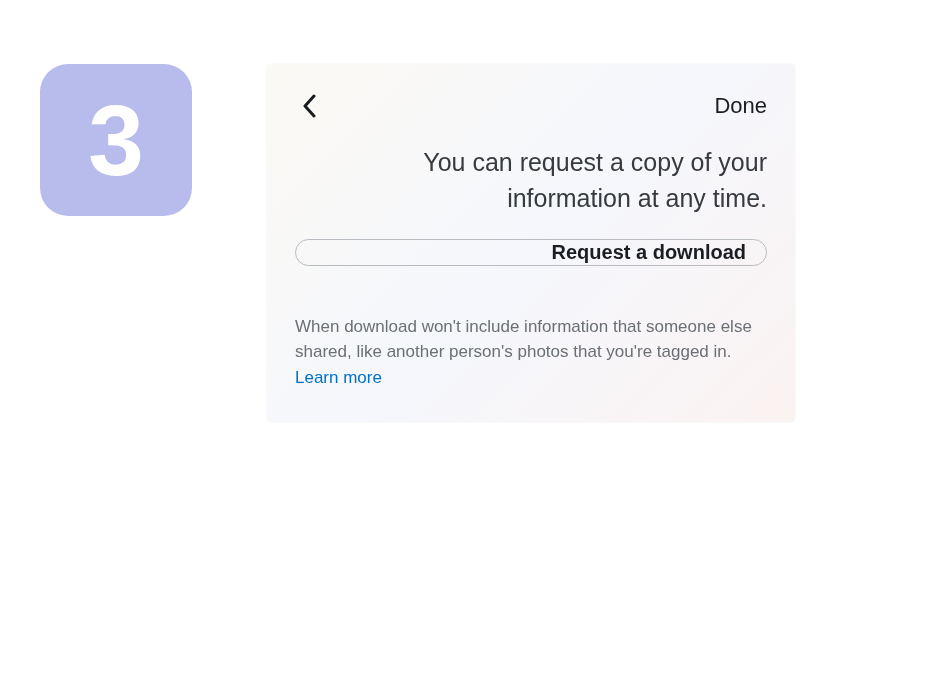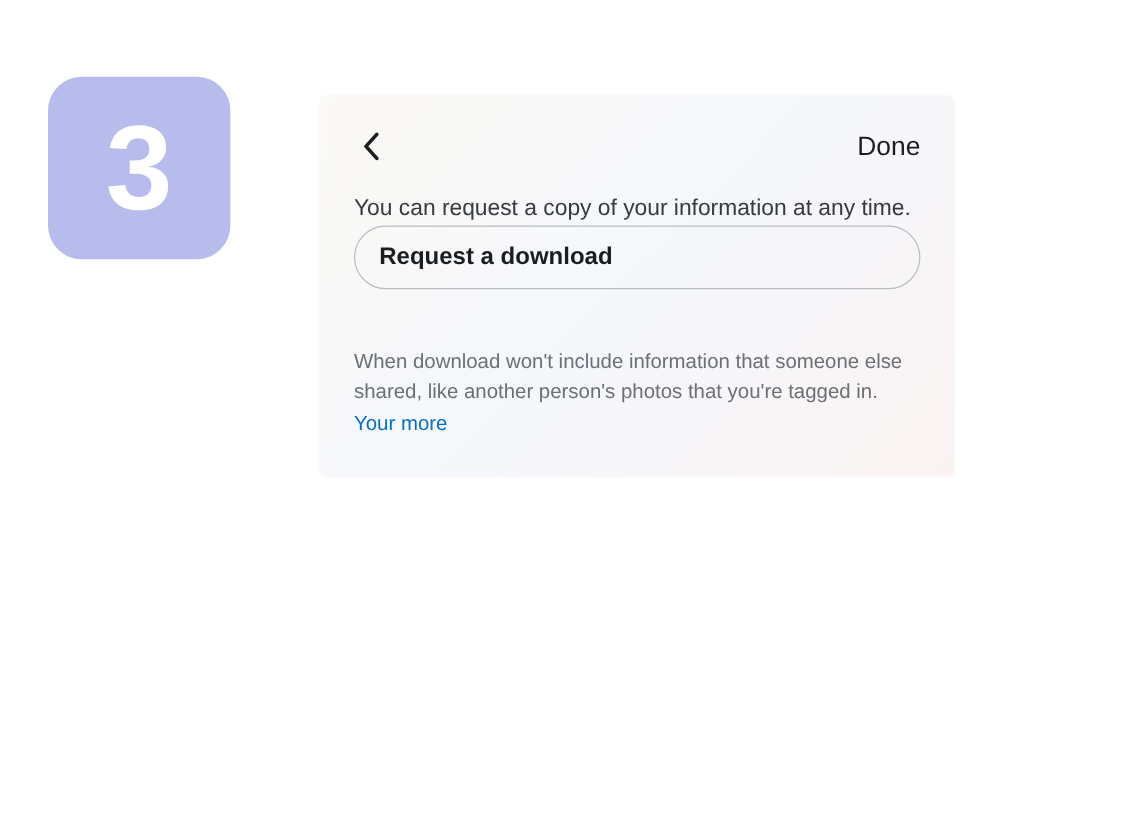--- a/index.html
+++ b/index.html
@@ -32,21 +32,21 @@
     .step-number {
       color: #ffffff;
       font-size: 100px;
       font-weight: 800;
       line-height: 1;
     }
     
     .panel {
       position: absolute;
       left: 267px;
-      top: 80px;
+      top: 64px;
       width: 528px;
       background: linear-gradient(135deg, #fbf9f4 0%, #f5f7fc 50%, #fbf3f2 100%);
       border-radius: 4px;
       padding: 28px 28px 32px 28px;
       box-shadow: 0 0 0 1px rgba(0,0,0,0.02);
     }
     
     .panel-header {
       display: flex;
       align-items: center;
@@ -77,43 +77,45 @@
     
     .page-title {
       font-size: 32px;
       font-weight: 700;
       color: #1b1e21;
       margin-bottom: 18px;
       letter-spacing: -0.5px;
     }
     
     .description {
-      font-size: 19px;
+      font-size: 25px;
       color: #373b3f;
       line-height: 1.45;
+      margin-bottom: 22px;
+      text-align: right;
     }
     
     .description-secondary {
       font-size: 19px;
       color: #373b3f;
       line-height: 1.45;
       margin-bottom: 30px;
     }
     
     .request-button {
       width: 100%;
-      padding: 14px 20px;
+      padding: 1px 20px;
       background: transparent;
       border: 1px solid #b8bcc0;
       border-radius: 999px;
       font-size: 20px;
       font-weight: 600;
       color: #1b1e21;
       cursor: pointer;
-      text-align: left;
+      text-align: right;
       margin-bottom: 48px;
       font-family: inherit;
     }
     
     .disclaimer {
       font-size: 17px;
       color: #6b7075;
       line-height: 1.5;
     }
     
@@ -140,15 +142,15 @@
     <span class="done-link">Done</span>
   </div>
   
   
   <p class="description">You can request a copy of your information at any time.</p>
   
   
   <button class="request-button">Request a download</button>
   
   <p class="disclaimer">
-    <span>When download won't include information that someone else shared, like another person's photos that you're tagged in. </span><a class="learn-more">Your more</a>
+    <span>When download won't include information that someone else shared, like another person's photos that you're tagged in. </span><a class="learn-more">Learn more</a>
   </p>
 </div>
 
 </body></html>

